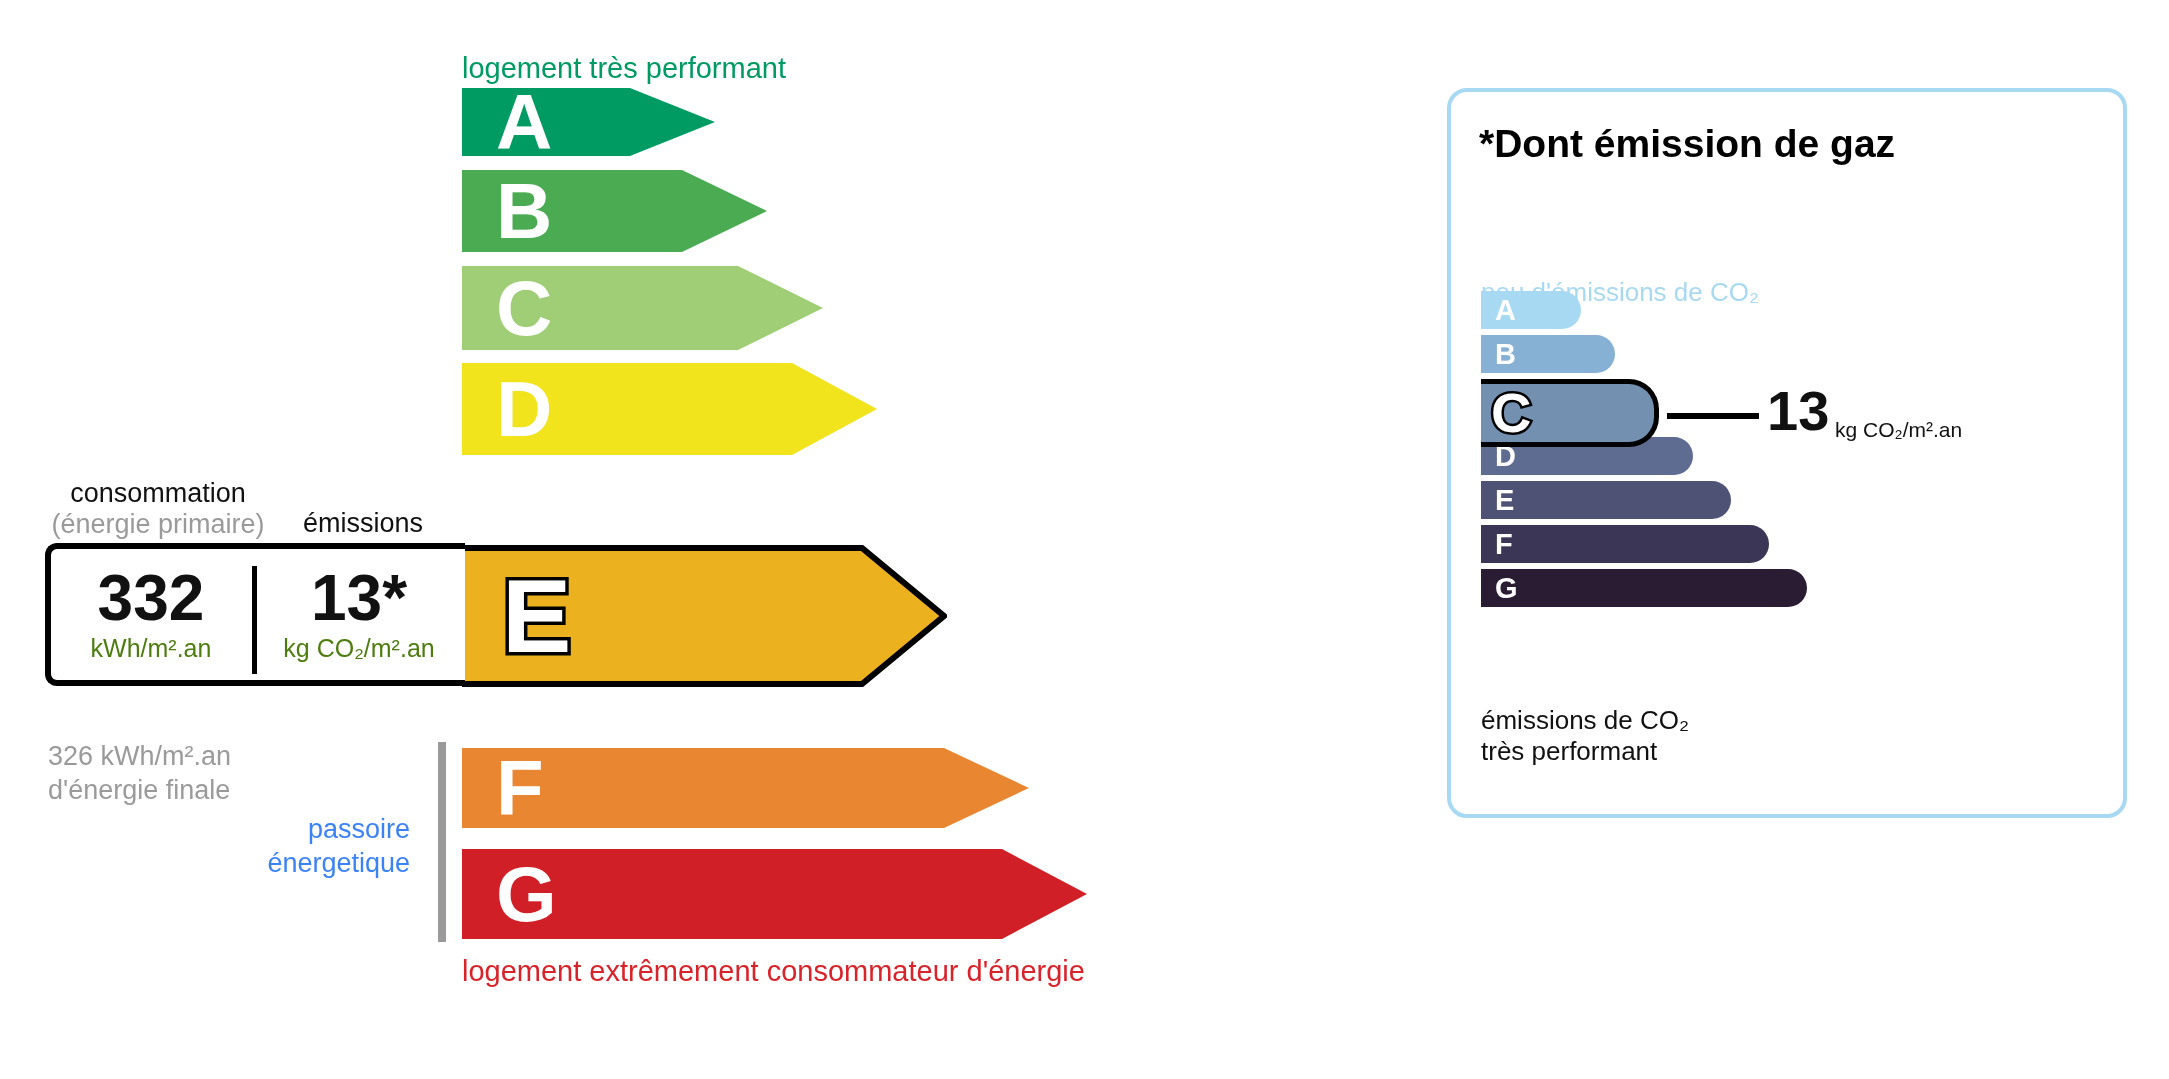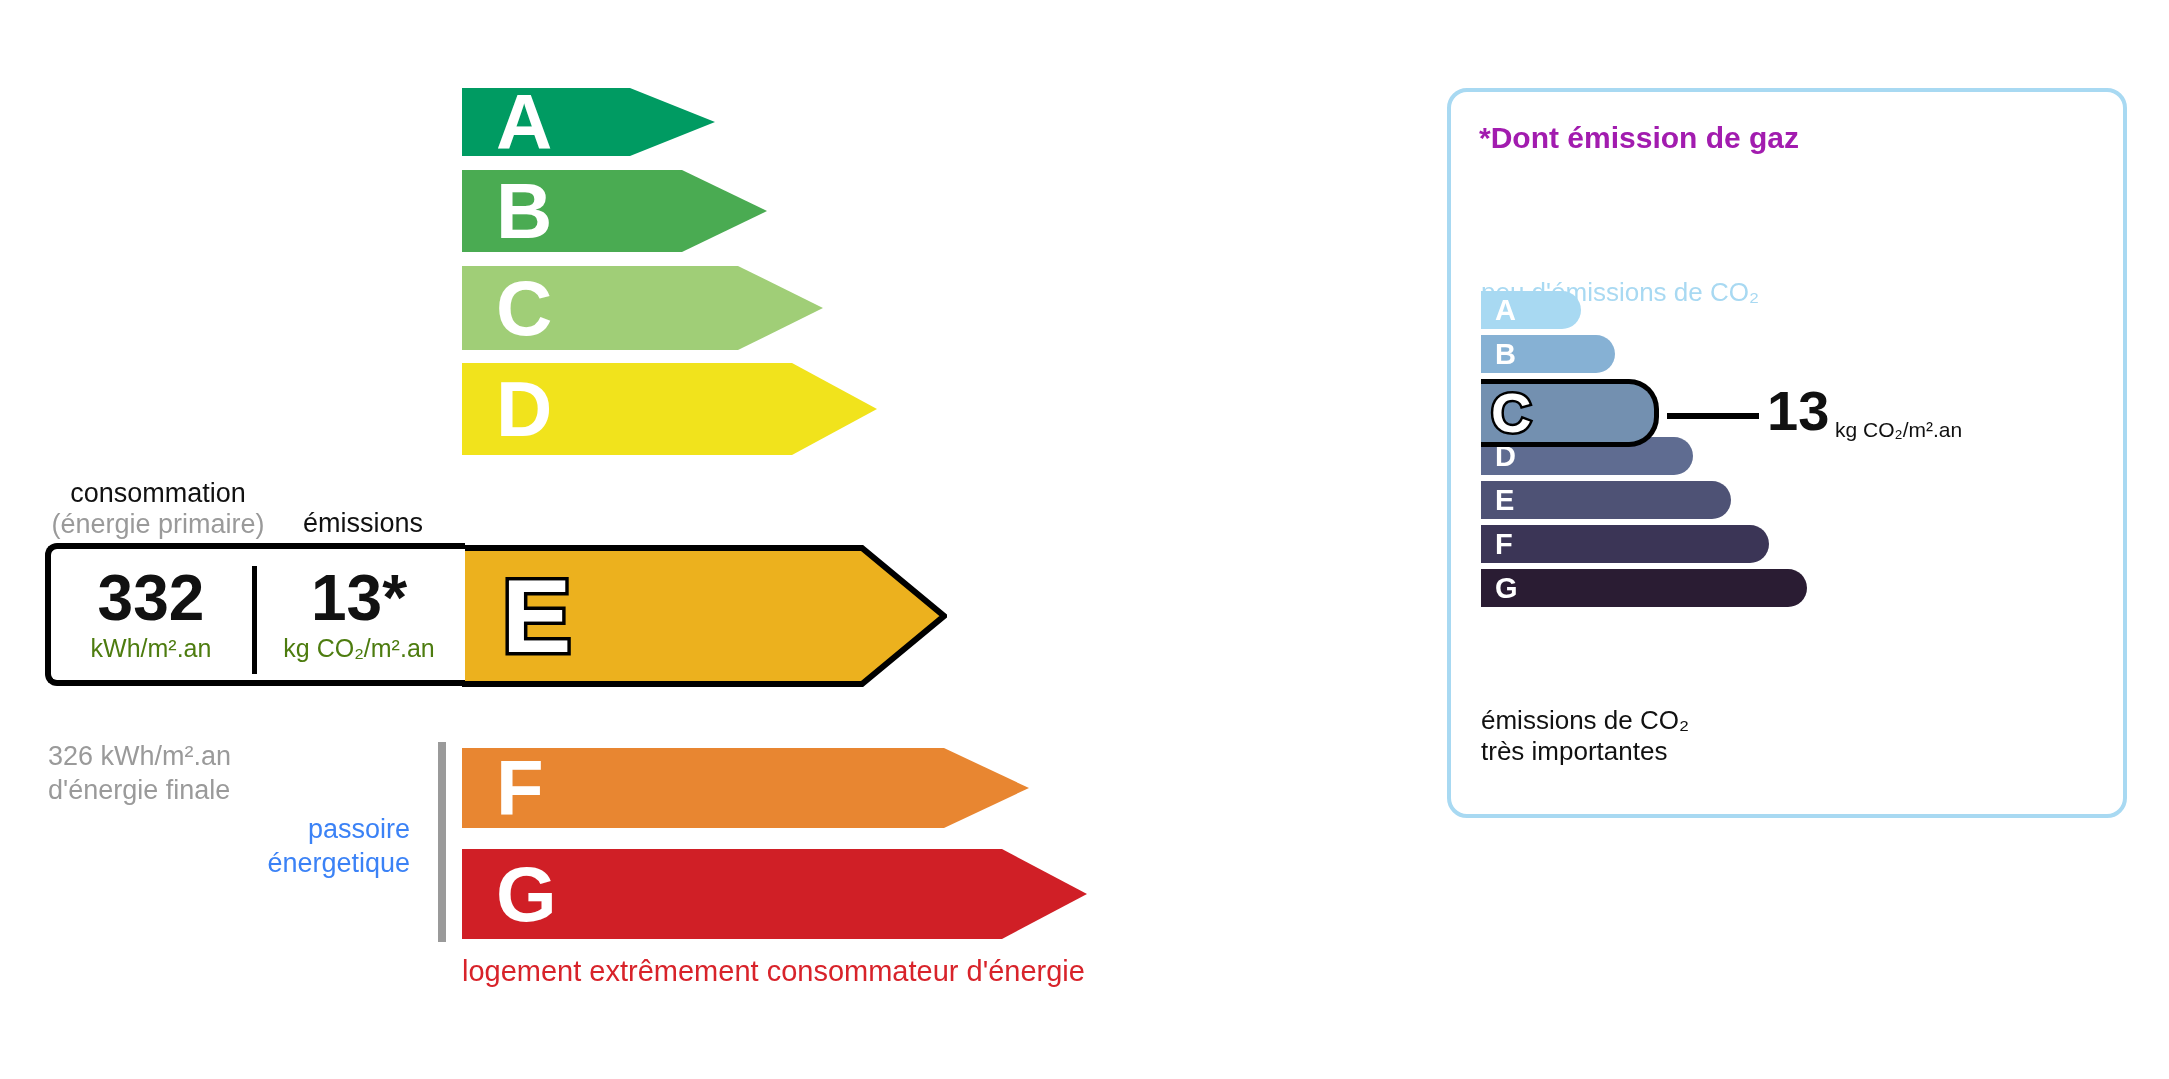--- a/index.html
+++ b/index.html
@@ -96,21 +96,21 @@
 
   
   #ges {
     position: absolute; left: 1447px; top: 88px;
     width: 680px; height: 730px;
     border: 4px solid #a8d9f2; border-radius: 20px;
     background: #ffffff;
   }
   .ges-title {
     position: absolute; left: 28px; top: 28px;
-    font-size: 30px; font-weight: bold; color: #a21caf; line-height: 1.22;
+    font-size: 39px; font-weight: bold; color: #000000; line-height: 1.22;
   }
   .ges-top-cap {
     position: absolute; left: 30px; top: 185px;
     font-size: 26px; color: #a8d9f2; white-space: nowrap;
   }
   .ges-bot-cap {
     position: absolute; left: 30px; top: 613px;
     font-size: 26px; color: #111; line-height: 1.2;
   }
   .gbar {
@@ -148,20 +148,21 @@
     font-size: 21px; color: #111; line-height: 1;
   }
 </style>
 </head>
 <body>
 
 <div id="root">
 
   <div id="dpe">
 
+    <div class="top-caption">logement très performant</div>
 
     <div id="energy-bars">
         <div class="bar" style="left: 462px; top: 88px; width: 253px; height: 68px; z-index: 1;">
           <svg class="shape" viewBox="0 0 253 68" preserveAspectRatio="none">
       <polygon points="0,0 168,0 253,34 168,68 0,68" fill="#009b62"></polygon>
     </svg>
           <span class="glyph">A</span>
         </div>
         <div class="bar" style="left: 462px; top: 170px; width: 305px; height: 82px; z-index: 1;">
           <svg class="shape" viewBox="0 0 305 82" preserveAspectRatio="none">
@@ -264,17 +265,17 @@
         <div class="gbar" style="background: rgb(59, 53, 86); width: 288px; top: 433px;">
           <span class="gl">F</span>
         </div>
         <div class="gbar" style="background: rgb(42, 28, 51); width: 326px; top: 477px;">
           <span class="gl">G</span>
         </div>
       </div>
 
     <div class="ges-bot-cap">
       <div>émissions de CO₂</div>
-      <div>très importantes</div>
+      <div>très performant</div>
     </div>
   </div>
 
 </div>
 
 </body></html>

